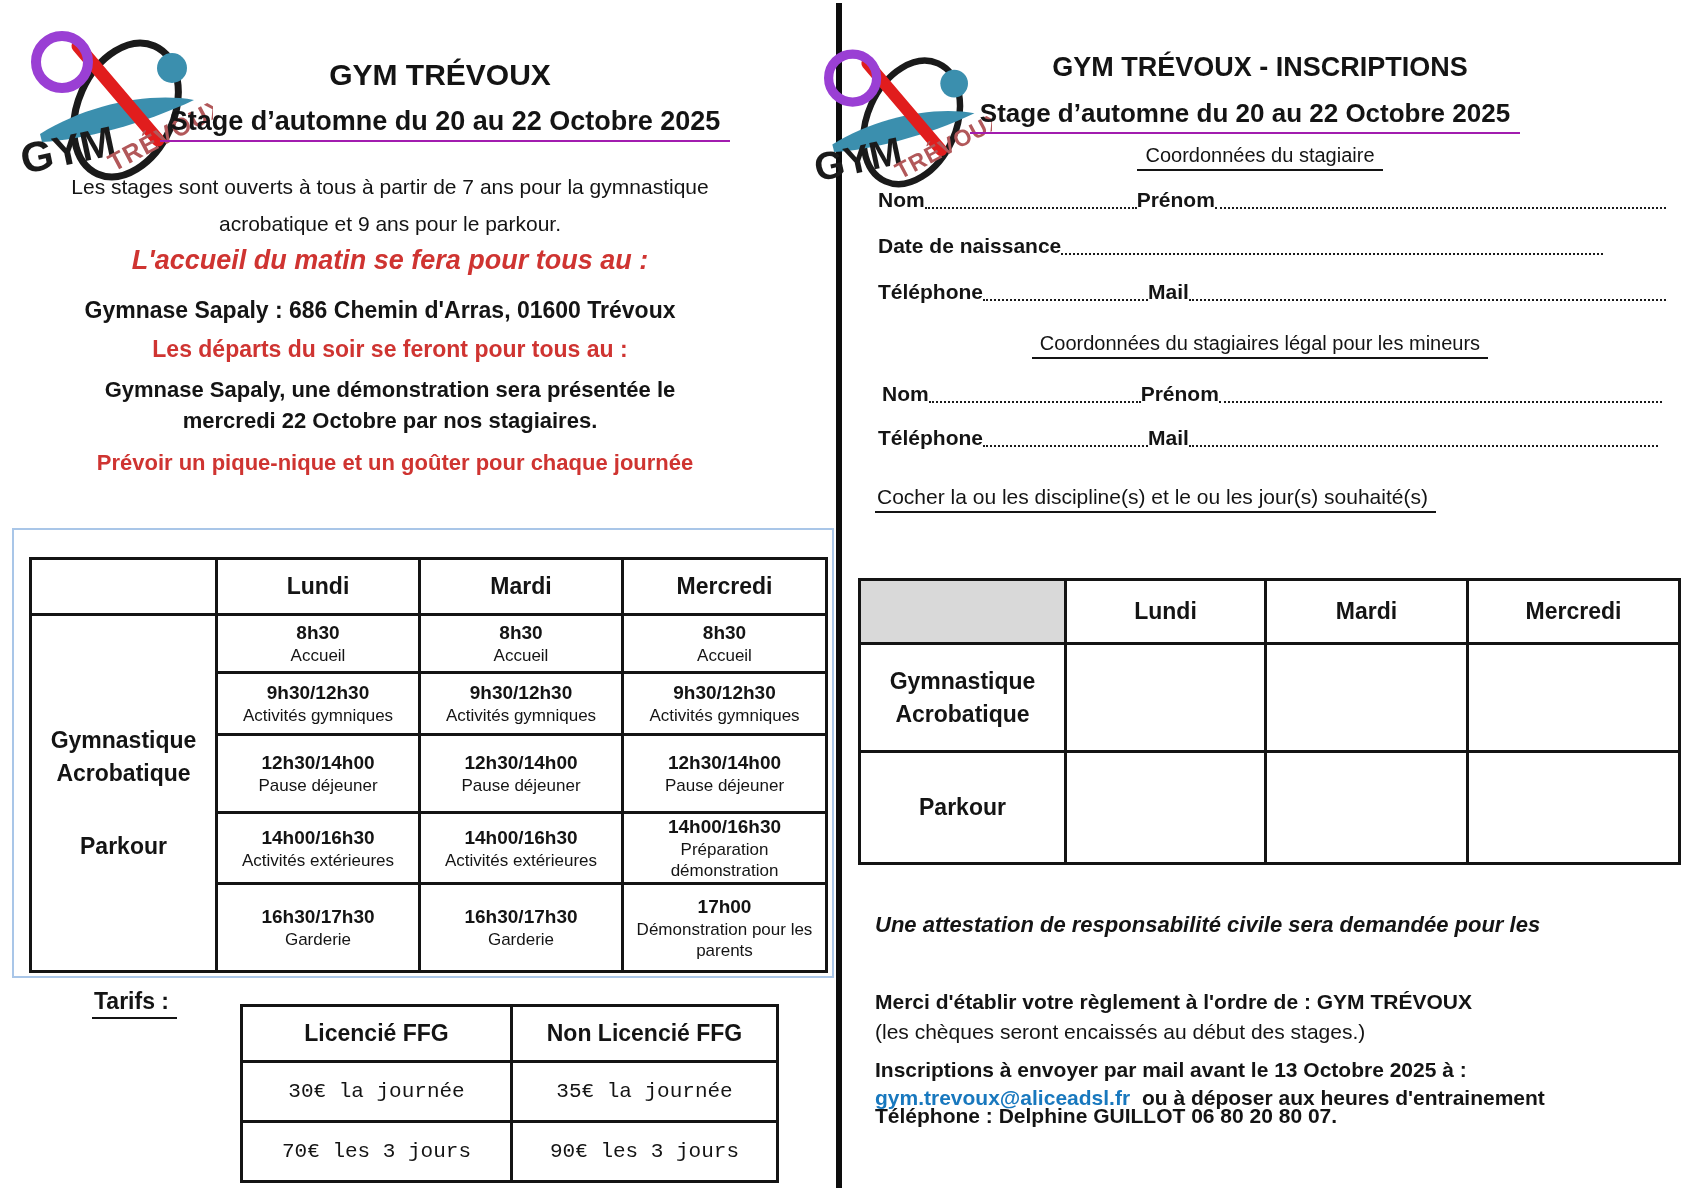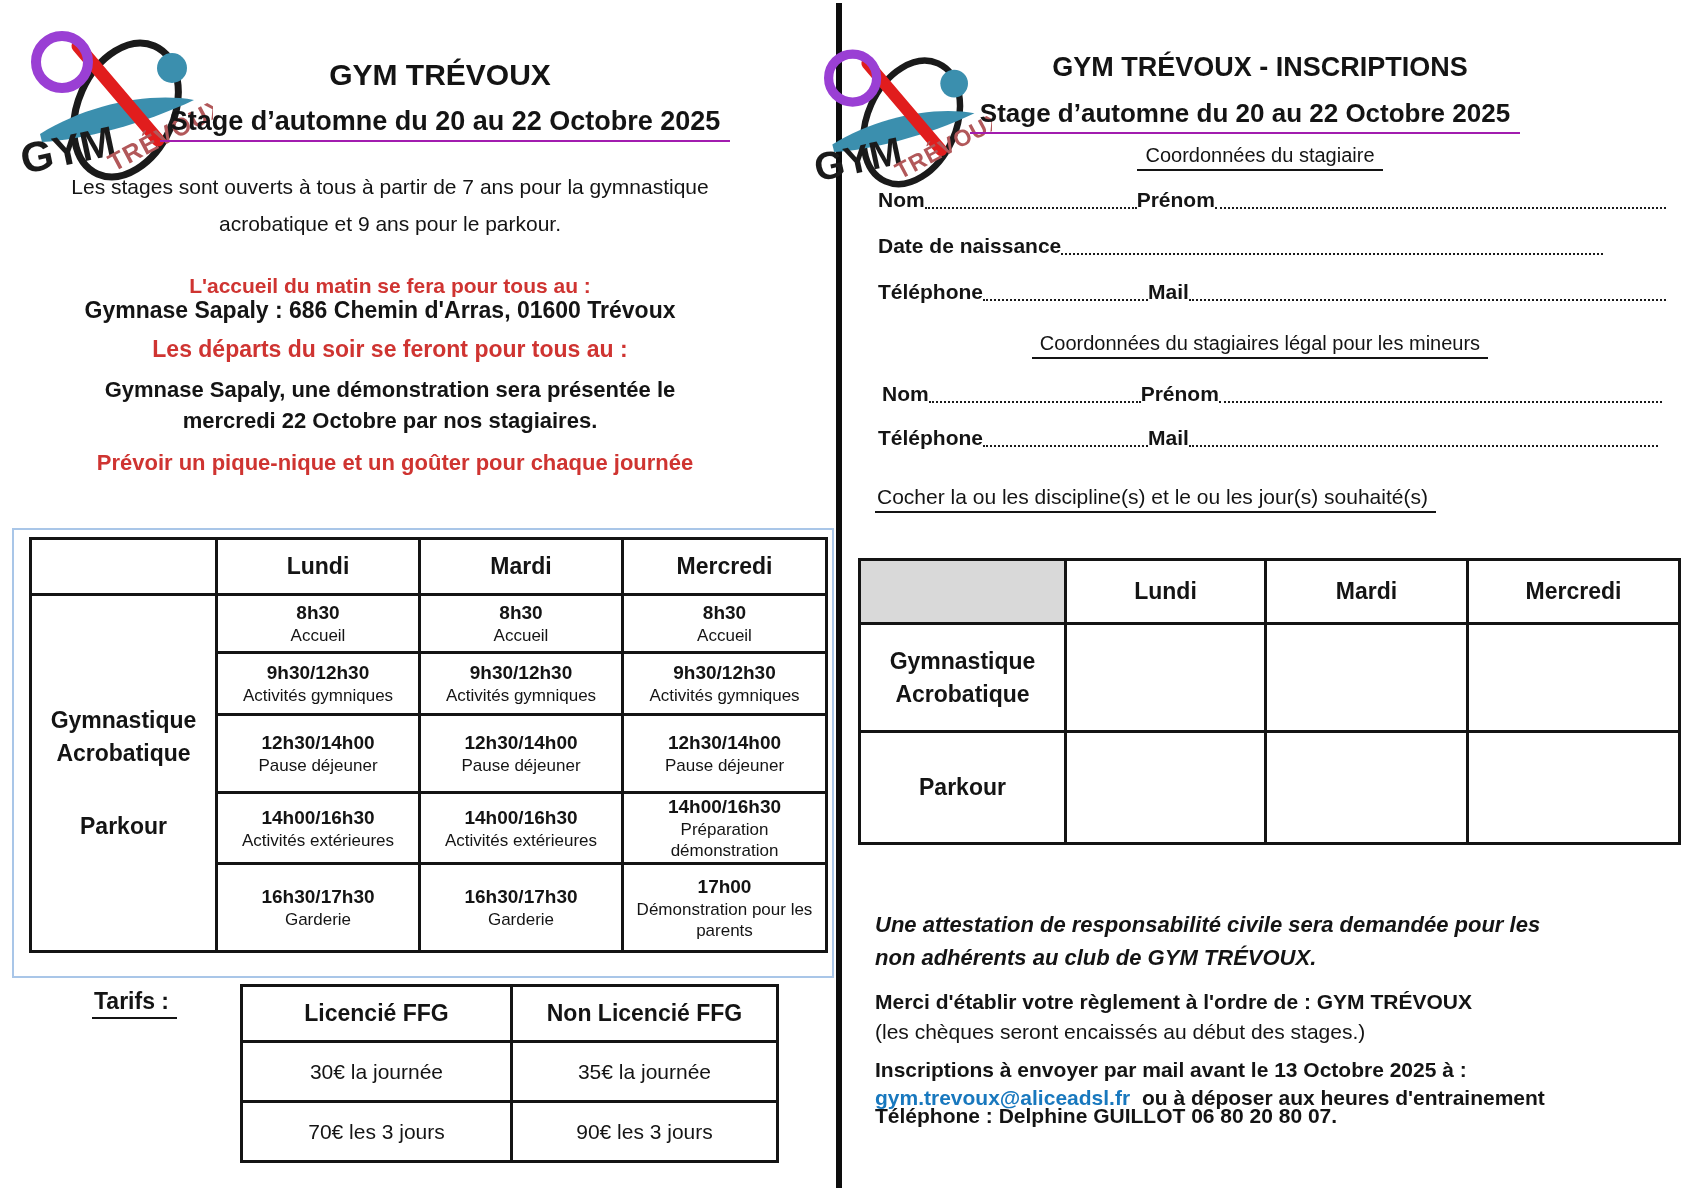--- a/index.html
+++ b/index.html
@@ -11,30 +11,30 @@
   .center{text-align:center;}
   .b{font-weight:bold;}
   .red{color:#cf3431;}
   .blue{color:#1878be;}
   .uthick{border-bottom:2px solid #a21caf;padding:0 10px 3px 10px;display:inline-block;}
   .uthin{border-bottom:2px solid #141414;padding:0 8px 2px 8px;display:inline-block;}
   
   .divider{background:#0d0d0d;}
   
   .frame{border:2px solid #a9c6e8;}
-  table{border-collapse:collapse;table-layout:fixed;}
+  table{border-collapse:collapse;table-layout:fixed;margin-top:20px;}
   .sched td{border:3px solid #141414;text-align:center;vertical-align:middle;padding:1px 3px;overflow:hidden;}
   .dayh{font-size:23px;font-weight:bold;}
   .rowlabel div{font-size:23px;font-weight:bold;line-height:33px;}
   .time{font-size:19px;font-weight:bold;line-height:24px;}
   .desc{font-size:17px;line-height:21px;}
   
   .tarifs td{border:3px solid #141414;text-align:center;vertical-align:middle;}
   .tarifs .hd{font-size:23px;font-weight:bold;}
-  .tarifs .val{font-size:21px;}
+  .tarifs .val{font-size:21px;font-family:Liberation Mono, monospace;}
   
   .check td{border:3px solid #141414;text-align:center;vertical-align:middle;}
   .check .gray{background:#d9d9d9;}
   .check .lbl div{font-size:23px;font-weight:bold;line-height:33px;}
   
   .form-row{display:flex;align-items:flex-end;}
   .flabel{font-weight:bold;font-size:21px;line-height:23px;white-space:nowrap;}
   .dots{border-bottom:2.6px dotted #1a1a1a;height:6px;margin-bottom:2px;}
   .grow{flex:1;}
   a{text-decoration:none;}
@@ -60,21 +60,21 @@
 
     <div class="abs center" style="left:90px;top:106px;width:710px;">
       <span class="b uthick" style="font-size:27px;">Stage d’automne du 20 au 22 Octobre 2025</span>
     </div>
 
     <div class="abs center" style="left:30px;top:168px;width:720px;font-size:21px;line-height:37px;">
       <div>Les stages sont ouverts à tous à partir de 7 ans pour la gymnastique</div>
       <div>acrobatique et 9 ans pour le parkour.</div>
     </div>
 
-    <div class="abs center b red" style="left:40px;top:274px;width:700px;font-size:21px;">L'accueil du matin se fera pour tous au :</div>
+    <div class="abs center b red" style="left:40px;top:245px;width:700px;font-size:27px;font-style:italic;">L'accueil du matin se fera pour tous au :</div>
 
     <div class="abs center b" style="left:30px;top:297px;width:700px;font-size:23px;">Gymnase Sapaly : 686 Chemin d'Arras, 01600 Trévoux</div>
 
     <div class="abs center b red" style="left:40px;top:336px;width:700px;font-size:23px;">Les départs du soir se feront pour tous au :</div>
 
     <div class="abs center b" style="left:30px;top:374px;width:720px;font-size:22px;line-height:31px;">
       <div>Gymnase Sapaly, une démonstration sera présentée le</div>
       <div>mercredi 22 Octobre par nos stagiaires.</div>
     </div>
 
@@ -295,21 +295,20 @@
           </td>
           <td></td>
           <td></td>
           <td></td>
         </tr>
       </tbody>
     </table>
 
     <div class="abs b" style="left:875px;top:908px;width:805px;font-size:22px;line-height:33px;font-style:italic;">
       <div>Une attestation de responsabilité civile sera demandée pour les</div>
-      <div>non adhérents au club de GYM TRÉVOUX.</div>
     </div>
 
     <div class="abs b" style="left:875px;top:990px;width:805px;font-size:21px;">Merci d'établir votre règlement à l'ordre de : GYM TRÉVOUX</div>
 
     <div class="abs" style="left:875px;top:1020px;width:805px;font-size:21px;">(les chèques seront encaissés au début des stages.)</div>
 
     <div class="abs b" style="left:875px;top:1058px;width:805px;font-size:21px;">Inscriptions à envoyer par mail avant le 13 Octobre 2025 à :</div>
 
     <div class="abs b" style="left:875px;top:1086px;width:809px;font-size:21px;white-space:nowrap;">
       <a class="blue b" href="#">gym.trevoux@aliceadsl.fr</a>

